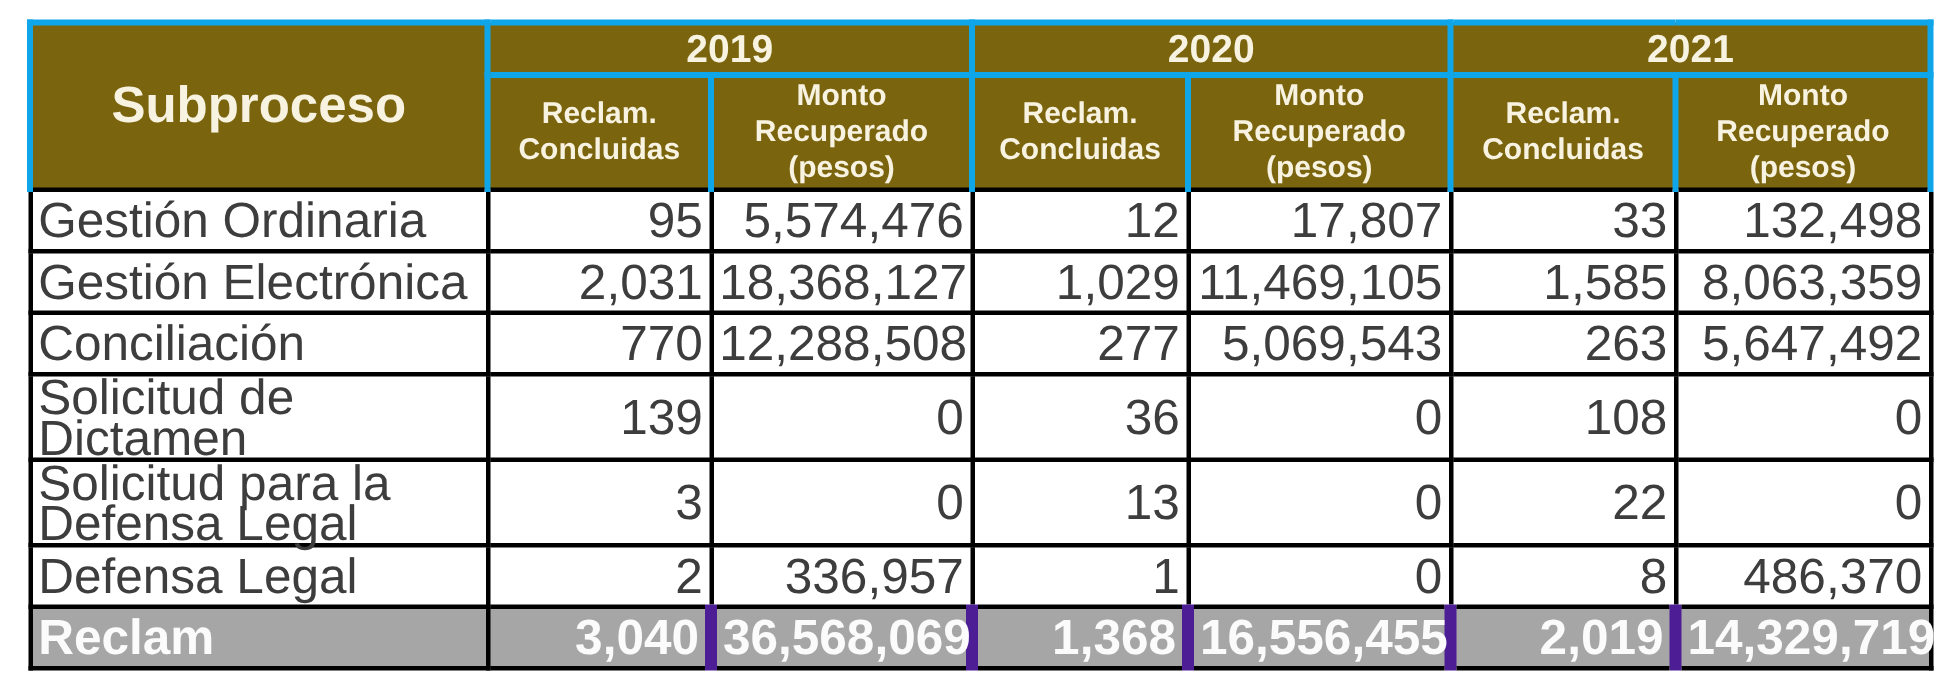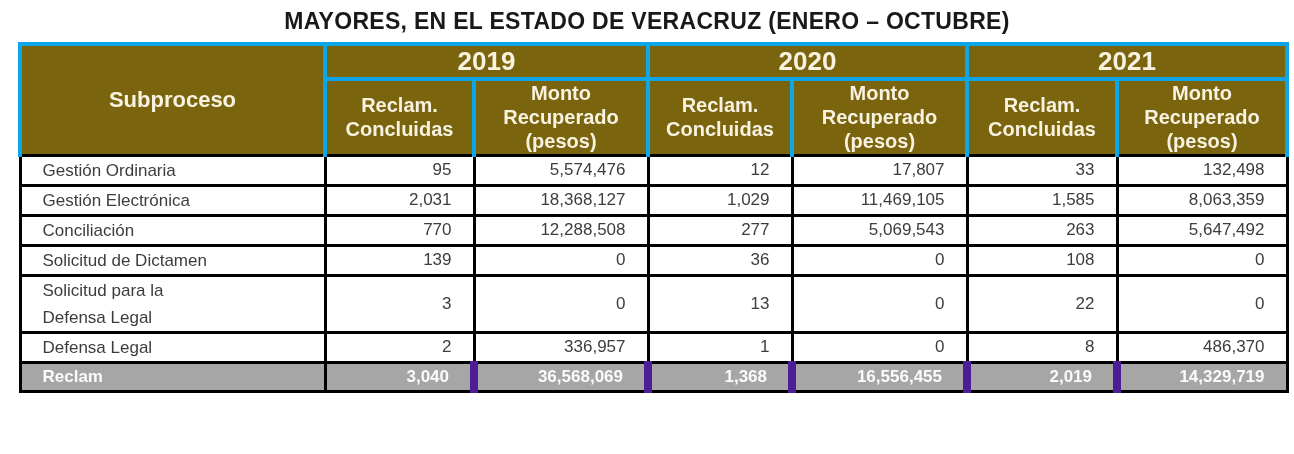--- a/index.html
+++ b/index.html
@@ -12,42 +12,41 @@
     --title-text:#191919;
   }
   *{box-sizing:border-box;}
   body{margin:0;background:#ffffff;font-family:"Liberation Sans",sans-serif;}
   .page{width:1294px;height:454px;background:#ffffff;overflow:hidden;}
   .title{padding-top:7px;text-align:center;font-weight:700;font-size:23px;line-height:29px;
          color:var(--title-text);letter-spacing:.3px;}
   table.t{border-collapse:collapse;table-layout:fixed;margin:6px 0 0 18px;width:1267px;}
   th{background:var(--header-bg);color:var(--header-text);border:4px solid #0ea5e9;
      font-weight:700;padding:0;text-align:center;vertical-align:middle;}
-  th.corner{font-size:22px;border-bottom:3px solid var(--border);}
+  th.corner{font-size:34px;border-bottom:3px solid var(--border);}
   th.year{font-size:26px;height:27px;}
   th.sub{font-size:20px;line-height:24px;height:76px;white-space:pre-line;
          border-bottom:3px solid var(--border);}
-  td{border:3px solid var(--border);color:var(--body-text);font-size:17px;
-     padding:0 21px;height:28px;vertical-align:middle;background:#ffffff;}
+  td{border:3px solid var(--border);color:var(--body-text);font-size:33px;
+     padding:0 4px;height:28px;vertical-align:middle;background:#ffffff;}
   td.lbl{text-align:left;white-space:pre-line;line-height:27px;}
   td.num{text-align:right;}
   tr.total td{background:var(--total-bg);color:var(--total-text);font-weight:700;height:29px;}
   tr.total td.tnum{border-left:8px solid #4c1d95;border-right:4px solid #ffffff;text-align:right;}
   tr.total td.tnum:nth-child(2){border-left:3px solid var(--border);}
   tr.total td.tnum:last-child{border-right:3px solid var(--border);}
   tr.total td.tlbl{border-left:3px solid var(--border);border-right:3px solid var(--border);
                    text-align:left;}
 </style>
 </head>
 <body>
 
 <div class="page">
 
   <div class="title">
-    <div>MAYORES, EN EL ESTADO DE VERACRUZ (ENERO – OCTUBRE)</div>
   </div>
 
   <table class="t">
     <colgroup>
       <col style="width:305px">
         <col style="width:149px">
         <col style="width:174px">
       <col style="width:144px">
         <col style="width:175px">
         <col style="width:150px">

